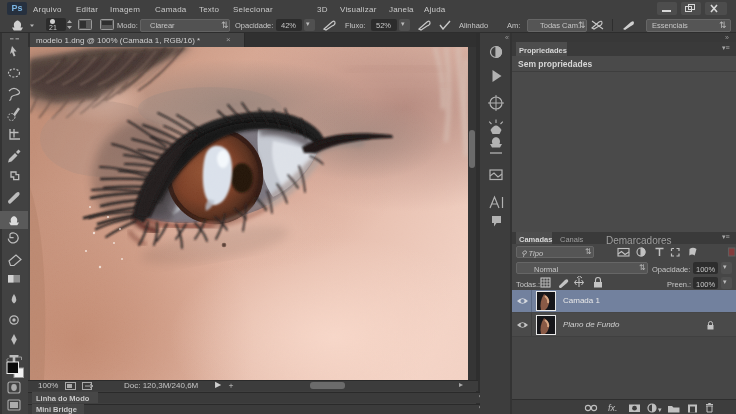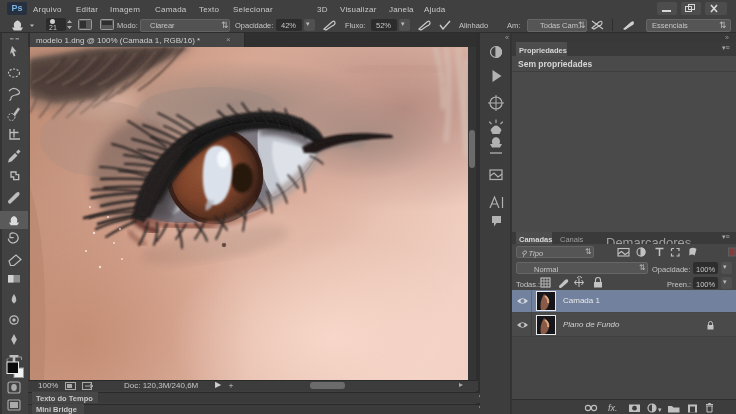--- a/index.html
+++ b/index.html
@@ -398,21 +398,21 @@
     <path d="M20 4 h8 m-3-2 l3 2 l-3 2" stroke="#aaa" fill="none"></path>
   </svg>
   <div class="txt" style="left:124px;top:381px;font-size:8px;">Doc: 120,3M/240,6M</div>
   <div class="txt" style="left:215px;top:380px;font-size:8px;color:#cfcfcf;">▶</div>
   <div class="txt" style="left:227px;top:380px;font-size:8px;color:#cfcfcf;">＋</div>
   <div class="abs" style="left:310px;top:382px;width:35px;height:7px;background:#6b6b6b;border-radius:3px;"></div>
   <div class="txt" style="left:459px;top:380px;font-size:8px;color:#aaa;">▸</div>
 
   <div class="abs" style="left:28px;top:392px;width:470px;height:11px;background:#3b3b3b;border-top:1px solid #2a2a2a;box-sizing:border-box;"></div>
   <div class="abs" style="left:32px;top:392px;width:66px;height:11px;background:#474747;"></div>
-  <div class="txt" style="left:36px;top:394px;font-size:7.5px;font-weight:bold;color:#c9c9c9;">Texto do Tempo</div>
+  <div class="txt" style="left:36px;top:394px;font-size:7.5px;font-weight:bold;color:#c9c9c9;">Linha do Modo</div>
   <div class="txt" style="left:479px;top:393px;font-size:7px;color:#b8b8b8;">▾ ≡</div>
   <div class="abs" style="left:28px;top:404px;width:470px;height:10px;background:#3b3b3b;border-top:1px solid #2a2a2a;box-sizing:border-box;"></div>
   <div class="abs" style="left:32px;top:404px;width:52px;height:10px;background:#474747;"></div>
   <div class="txt" style="left:36px;top:405px;font-size:7.5px;font-weight:bold;color:#c9c9c9;">Mini Bridge</div>
   <div class="txt" style="left:479px;top:404px;font-size:7px;color:#b8b8b8;">▾ ≡</div>
 
   <div class="abs" style="left:480px;top:33px;width:32px;height:381px;background:#3d3d3d;border-right:2px solid #333;box-sizing:border-box;"></div>
   <svg class="abs" style="left:482px;top:40px;" width="28" height="190" viewBox="0 0 28 190">
     <g fill="none" stroke="#b2b2b2" stroke-width="1.2">
 
@@ -450,21 +450,21 @@
   <div class="txt" style="left:519px;top:46px;font-size:7.5px;font-weight:bold;color:#d6d6d6;">Propriedades</div>
   <div class="txt" style="left:722px;top:44px;font-size:7px;color:#aaa;">▾≡</div>
   <div class="abs" style="left:512px;top:56px;width:224px;height:176px;background:#4a4a4a;"></div>
   <div class="txt" style="left:518px;top:59px;font-size:8.5px;font-weight:bold;color:#d6d6d6;">Sem propriedades</div>
   <div class="abs" style="left:512px;top:71px;width:224px;height:1px;background:#3e3e3e;"></div>
 
   <div class="abs" style="left:512px;top:232px;width:224px;height:12px;background:#3a3a3a;"></div>
   <div class="abs" style="left:516px;top:232px;width:36px;height:12px;background:#4d4d4d;"></div>
   <div class="txt" style="left:519px;top:235px;font-size:7.5px;font-weight:bold;color:#d8d8d8;">Camadas</div>
   <div class="txt" style="left:560px;top:235px;font-size:7.5px;color:#9f9f9f;">Canais</div>
-  <div class="txt" style="left:590px;top:235px;font-size:13px;color:#9f9f9f;padding-left:16px;">Demarcadores</div>
+  <div class="txt" style="left:590px;top:235px;font-size:10px;color:#9f9f9f;padding-left:16px;">Demarcadores</div>
   <div class="txt" style="left:722px;top:233px;font-size:7px;color:#aaa;">▾≡</div>
 
   <div class="abs" style="left:512px;top:244px;width:224px;height:155px;background:#464646;"></div>
 
   <div class="abs" style="left:516px;top:246px;width:78px;height:12px;background:#555555;border:1px solid #666;border-radius:2px;box-sizing:border-box;"></div>
   <div class="txt" style="left:521px;top:249px;font-size:7.5px;font-style:italic;">⚲ Tipo</div>
   <div class="txt" style="left:585px;top:247px;color:#bbb;font-size:8px;">⇅</div>
   <svg class="abs" style="left:612px;top:246px;" width="124" height="12" viewBox="0 0 124 12">
     <g fill="none" stroke="#c2c2c2" stroke-width="1.1">
       <rect x="6" y="2.5" width="11" height="7.5"></rect>

